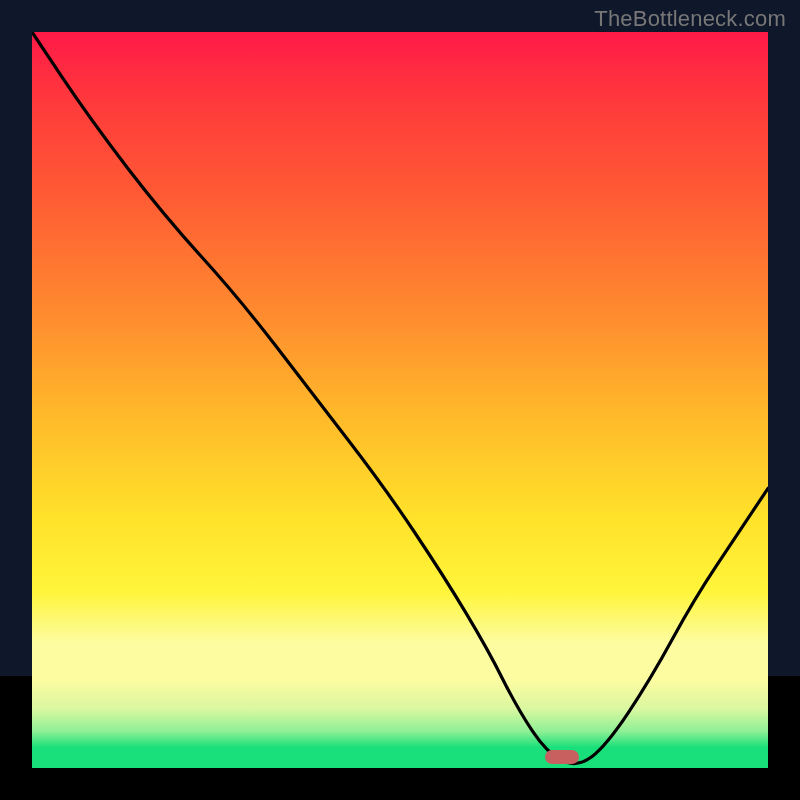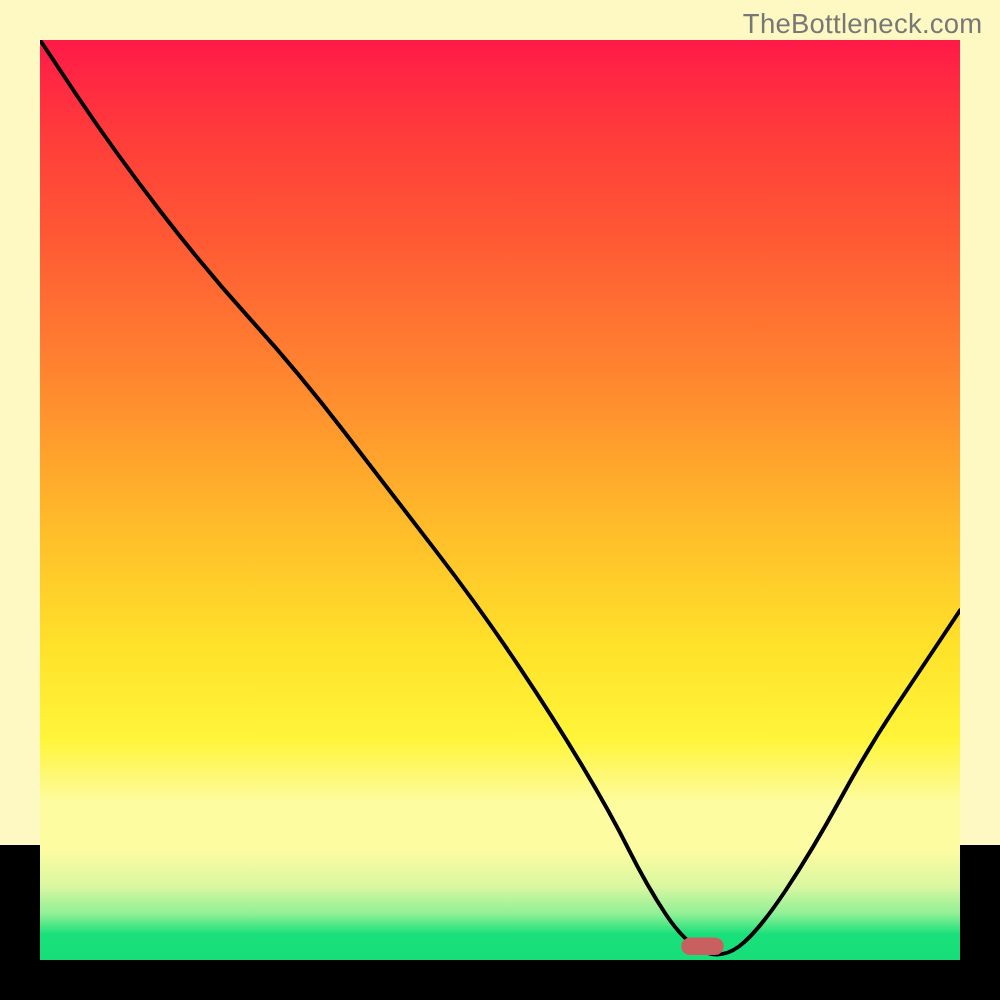--- a/index.html
+++ b/index.html
@@ -8,21 +8,21 @@
     width: 800px;
     height: 800px;
     background: #000;
     overflow: hidden;
     font-family: Arial, Helvetica, sans-serif;
   }
   .stage {
     position: relative;
     width: 800px;
     height: 676px;
-    background: #fef9c3;
+    background: #0f172a;
   }
   .watermark {
     position: absolute;
     top: 6px;
     right: 14px;
     color: #777;
     font-size: 22px;
     font-weight: 500;
     letter-spacing: 0.2px;
     user-select: none;

